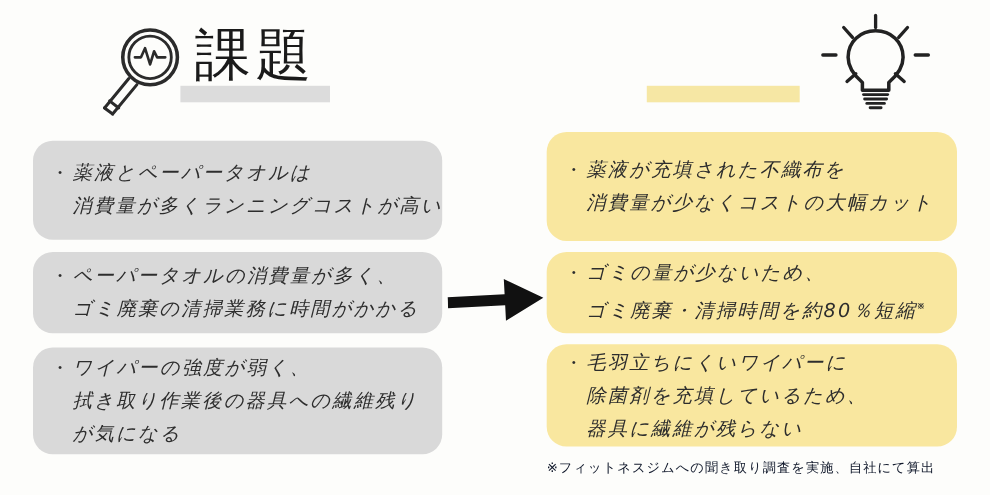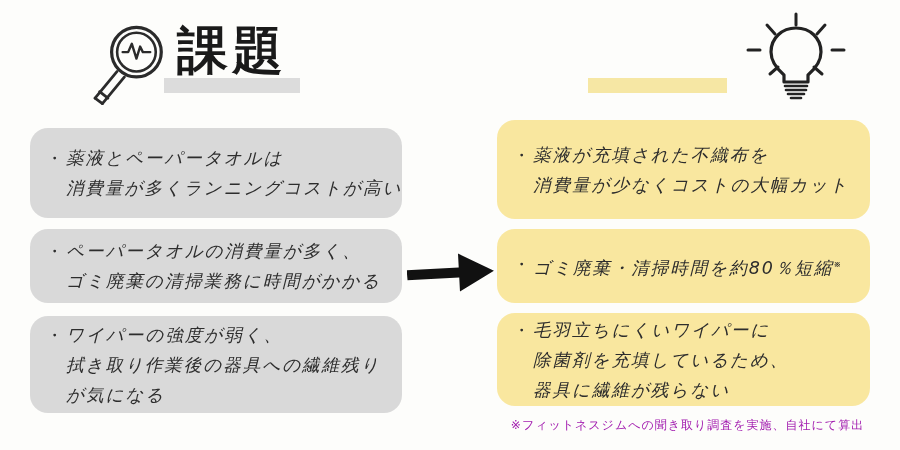--- a/index.html
+++ b/index.html
@@ -5,21 +5,21 @@
   html,body { margin:0; padding:0; }
   .stage {
     position:relative; width:900px; height:450px;
     background:#fdfdfb; overflow:hidden;
     font-family:"DejaVu Sans","Liberation Sans",sans-serif;
     color:#2d2d2d;
   }
   
   .hdr-title {
     position:absolute; font-size:51px; letter-spacing:4px;
-    color:#1a1a1a; z-index:2; line-height:1.15; font-weight:700;
+    color:#1a1a1a; z-index:2; line-height:1.15; font-weight:400;
     white-space:nowrap;
   }
   .hdr-bar { position:absolute; height:15px; z-index:1; }
   .hdr-icon { position:absolute; z-index:2; }
   
   .box {
     position:absolute; border-radius:18px; box-sizing:border-box;
     display:flex; align-items:center; padding:4px 12px 4px 16px;
   }
   .box.gray   { left:30px;  width:372px; background:#d9d9d9; }
@@ -33,21 +33,21 @@
   .line {
     font-size:17.5px; line-height:30px; letter-spacing:2px;
     white-space:nowrap;
   }
   .line sup { font-size:9px; vertical-align:super; letter-spacing:0; }
   
   .arrow-wrap { position:absolute; left:407px; top:250px; width:88px; height:46px; transform:rotate(-3deg); }
   
   .footnote {
     position:absolute; left:497px; top:417px; width:381px;
-    font-size:12px; letter-spacing:1px; text-align:center; color:#a21caf;
+    font-size:12px; letter-spacing:1px; text-align:left; color:#0f172a;
     white-space:nowrap;
   }
 </style>
 </head>
 <body>
 
 <div class="stage">
 
   <div class="hdr-icon" style="left:84px; top:18px; width:92px; height:94px;">
     <svg width="92" height="94" viewBox="0 0 100 100" fill="none" stroke="#2b2b2b" stroke-linecap="round" stroke-linejoin="round">
@@ -122,20 +122,21 @@
       <div class="lines">
         <div class="line">薬液が充填された不織布を</div>
         <div class="line">消費量が少なくコストの大幅カット</div>
       </div>
     </div>
   </div>
   <div class="box yellow" style="top:229px; height:74px;">
     <div class="item">
       <span class="bullet">・</span>
       <div class="lines">
+        <div class="line">ゴミの量が少ないため、</div>
         <div class="line">
           <span>ゴミ廃棄・清掃時間を約80％短縮</span><sup>※</sup>
         </div>
       </div>
     </div>
   </div>
   <div class="box yellow" style="top:313px; height:93px;">
     <div class="item">
       <span class="bullet">・</span>
       <div class="lines">

